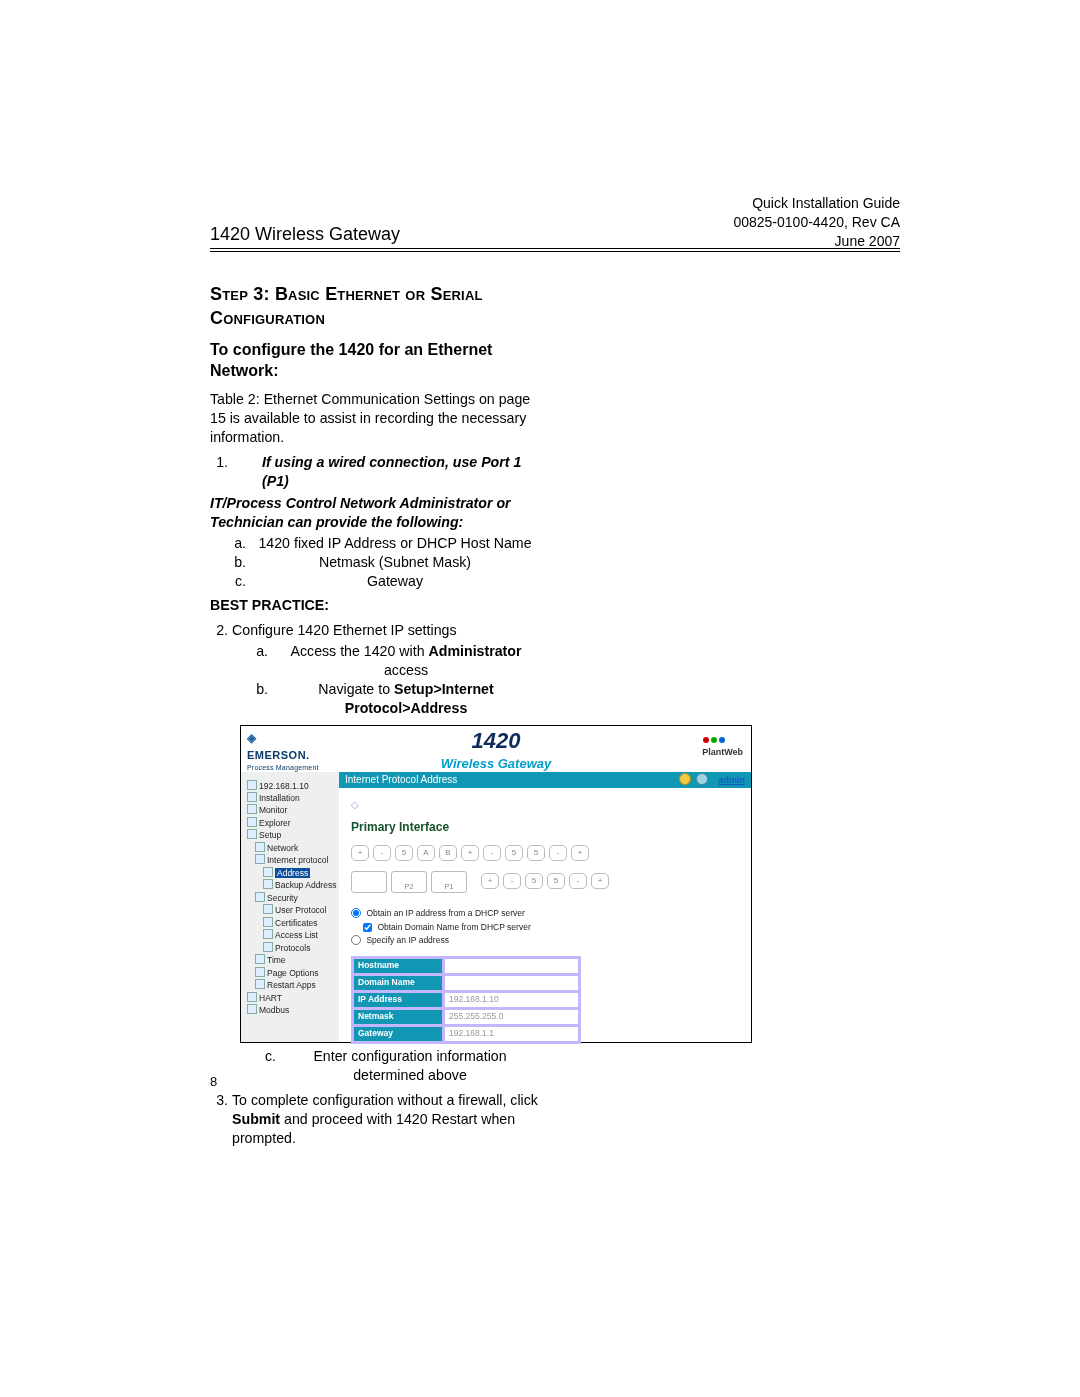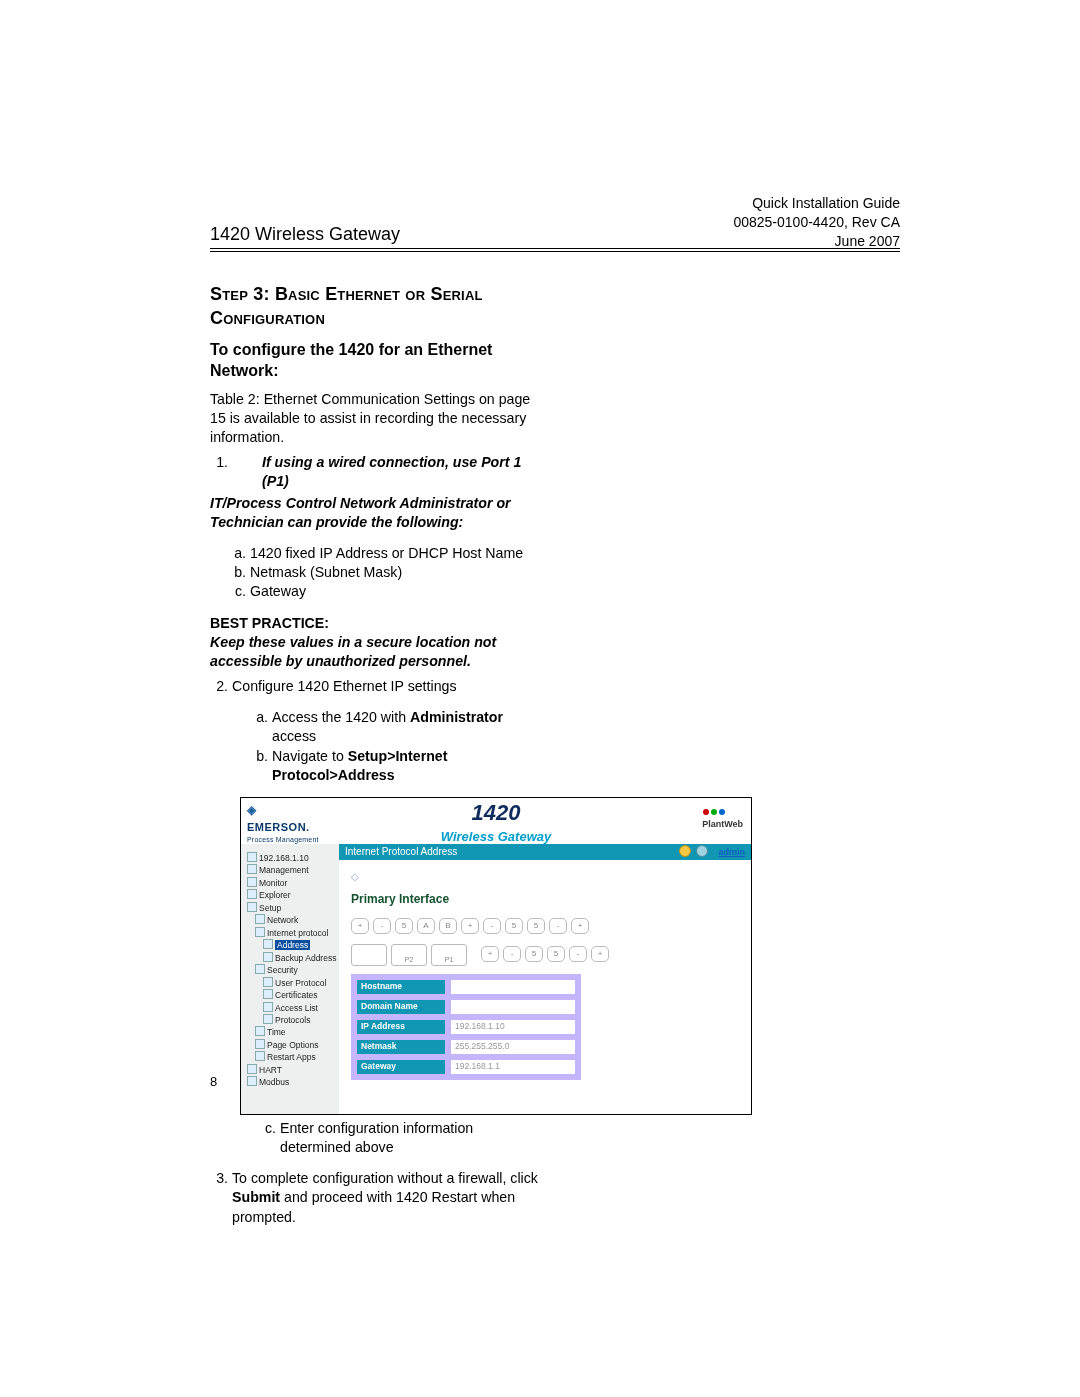--- a/index.html
+++ b/index.html
@@ -7,21 +7,21 @@
   .page { padding: 190px 180px 0 210px; width: 720px; box-sizing: border-box; }
   .hdr-right { position: absolute; right: 180px; top: 194px; text-align: right; font-size: 14px; line-height: 1.35; }
   .hdr-right .qig { font-weight: normal; }
   .hdr-left { font-size: 18px; position: absolute; left: 210px; top: 224px; }
   .rule { position: absolute; left: 210px; right: 180px; top: 248px; border-top: 1px solid #000; border-bottom: 1px solid #000; height: 2px; }
   .content { margin-top: 92px; font-size: 14.2px; line-height: 1.35; }
   .step-h { font-weight: bold; font-variant: small-caps; font-size: 18px; margin: 0 0 8px 0; letter-spacing: 0.2px; }
   .subhead { font-weight: bold; font-size: 16px; margin: 6px 0 8px 0; }
   ol.outer { padding-left: 22px; margin: 6px 0 0 0; }
   ol.outer > li { margin-bottom: 2px; }
-  ol.alpha { list-style-type: lower-alpha; padding-left: 40px; margin: 12px 0; }
+  ol.alpha { list-style-type: lower-alpha; padding-left: 40px; margin: 2px 0; text-align: center; }
   .bolditalic { font-weight: bold; font-style: italic; }
   .bold { font-weight: bold; }
   .indent-b { margin-left: 30px; margin-top: 2px; }
   .bp { font-weight: bold; margin-top: 4px; }
   .pgnum { position: absolute; left: 210px; top: 1074px; font-size: 13px; }
 
   
   .shot { position: relative; margin-left: 30px; margin-top: 6px; width: 512px; height: 318px; border: 1px solid #000; box-sizing: border-box; font-family: Verdana, Arial, sans-serif; background: #fff; }
   .shot .top { height: 46px; position: relative; }
   .shot .emerson { position: absolute; left: 6px; top: 4px; font-size: 11px; font-weight: bold; color: #0a3a6b; letter-spacing: 0.5px; }
@@ -52,21 +52,21 @@
   .shot .boxesrow { display: flex; gap: 4px; margin-bottom: 4px; }
   .shot .box { width: 16px; height: 14px; border: 1px solid #bbb; border-radius: 5px; font-size: 8px; text-align: center; line-height: 14px; color: #888; }
   .shot .port { width: 34px; height: 20px; border: 1px solid #bbb; border-radius: 3px; font-size: 7px; color: #999; text-align: center; line-height: 28px; position: relative; }
   .shot .port .lbl { position: absolute; bottom: -9px; left: 0; right: 0; font-size: 7px; color: #888; }
 
   .shot .radios { margin-top: 14px; font-size: 8.5px; color: #222; line-height: 1.6; }
   .shot .radios input[type=radio] { width: 10px; height: 10px; vertical-align: -2px; margin: 0 3px 0 0; }
   .shot .radios input[type=checkbox] { width: 9px; height: 9px; vertical-align: -2px; margin: 0 3px 0 12px; }
 
   .shot table.cfg { border-collapse: collapse; margin-top: 8px; font-size: 8.5px; width: 230px; }
-  .shot table.cfg td { border: 6px solid #c4b5fd; padding: 1px 4px; height: 12px; }
+  .shot table.cfg td { border: 3px solid #c4b5fd; padding: 1px 4px; height: 12px; }
   .shot table.cfg td.k { background: #1197b3; color: #fff; font-weight: bold; width: 80px; }
   .shot table.cfg td.v { color: #999; }
 </style>
 </head>
 <body>
 
 <div class="page">
   <div class="hdr-right">
     <div class="qig">Quick Installation Guide</div>
     <div>00825-0100-4420, Rev CA</div>
@@ -87,21 +87,20 @@
     </ol>
 
     <div class="bolditalic" style="margin-top:2px">IT/Process Control Network Administrator or Technician can provide the following:</div>
     <ol class="alpha">
       <li>1420 fixed IP Address or DHCP Host Name</li>
       <li>Netmask (Subnet Mask)</li>
       <li>Gateway</li>
     </ol>
 
     <div class="bp">BEST PRACTICE:</div>
-    <div class="bolditalic">Keep these values in a secure location not accessible by unauthorized personnel.</div>
 
     <ol class="outer" start="2">
       <li>
         <span>Configure 1420 Ethernet IP settings</span>
         <ol class="alpha">
           <li>
             <span>Access the 1420 with </span><span class="bold">Administrator</span><span> access</span>
           </li>
           <li>
             <span>Navigate to </span><span class="bold">Setup&gt;Internet Protocol&gt;Address</span>
@@ -131,21 +130,21 @@
         <span>Internet Protocol Address</span>
         <span class="right">
           <span class="ico"></span>
           <span class="ico b"></span>
           <span class="admin">admin</span>
         </span>
       </div>
 
       <div class="side" id="side-tree">
           <div class="mi l1"><span class="ic"></span><span>192.168.1.10</span></div>
-          <div class="mi l1"><span class="ic"></span><span>Management</span></div>
+          <div class="mi l1"><span class="ic"></span><span>Installation</span></div>
           <div class="mi l1"><span class="ic"></span><span>Monitor</span></div>
           <div class="mi l1"><span class="ic"></span><span>Explorer</span></div>
           <div class="mi l1"><span class="ic"></span><span>Setup</span></div>
           <div class="mi l2"><span class="ic"></span><span>Network</span></div>
           <div class="mi l2"><span class="ic"></span><span>Internet protocol</span></div>
           <div class="mi l3"><span class="ic"></span><span class="sel">Address</span></div>
           <div class="mi l3"><span class="ic"></span><span>Backup Address</span></div>
           <div class="mi l2"><span class="ic"></span><span>Security</span></div>
           <div class="mi l3"><span class="ic"></span><span>User Protocol</span></div>
           <div class="mi l3"><span class="ic"></span><span>Certificates</span></div>
@@ -191,20 +190,34 @@
           <div class="boxesrow" id="boxrow2">
               <div class="box">+</div>
               <div class="box">-</div>
               <div class="box">5</div>
               <div class="box">5</div>
               <div class="box">-</div>
               <div class="box">+</div>
             </div>
         </div>
 
+        <div class="radios">
+          <div>
+            <input type="radio" checked="" style="">
+            <span>Obtain an IP address from a DHCP server</span>
+          </div>
+          <div>
+            <input type="checkbox" checked="" style="">
+            <span>Obtain Domain Name from DHCP server</span>
+          </div>
+          <div>
+            <input type="radio" style="">
+            <span>Specify an IP address</span>
+          </div>
+        </div>
 
         <table class="cfg">
           <tbody id="cfg-body">
               <tr>
                 <td class="k">Hostname</td>
                 <td class="v"></td>
               </tr>
               <tr>
                 <td class="k">Domain Name</td>
                 <td class="v"></td>

